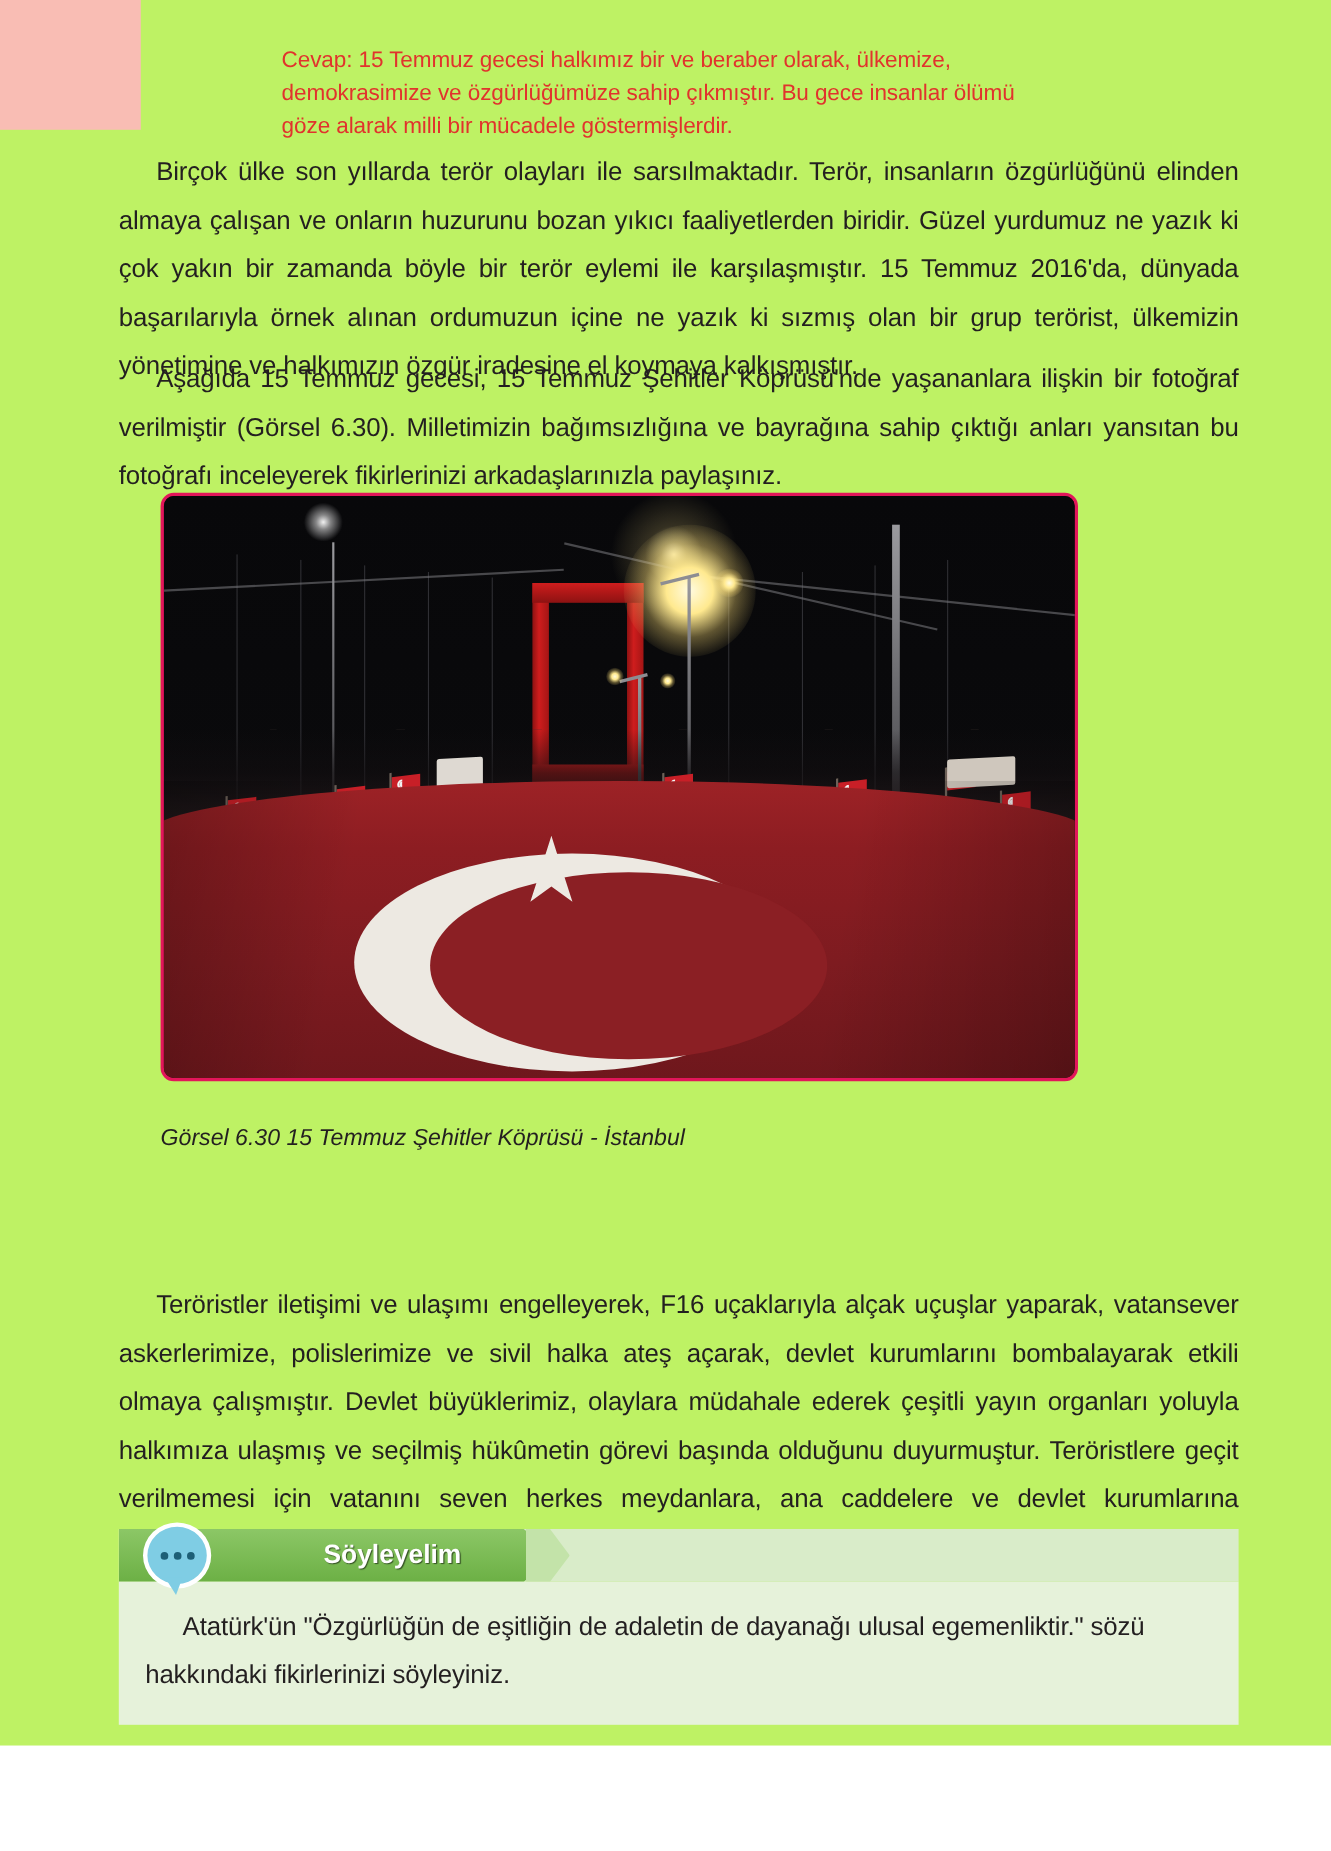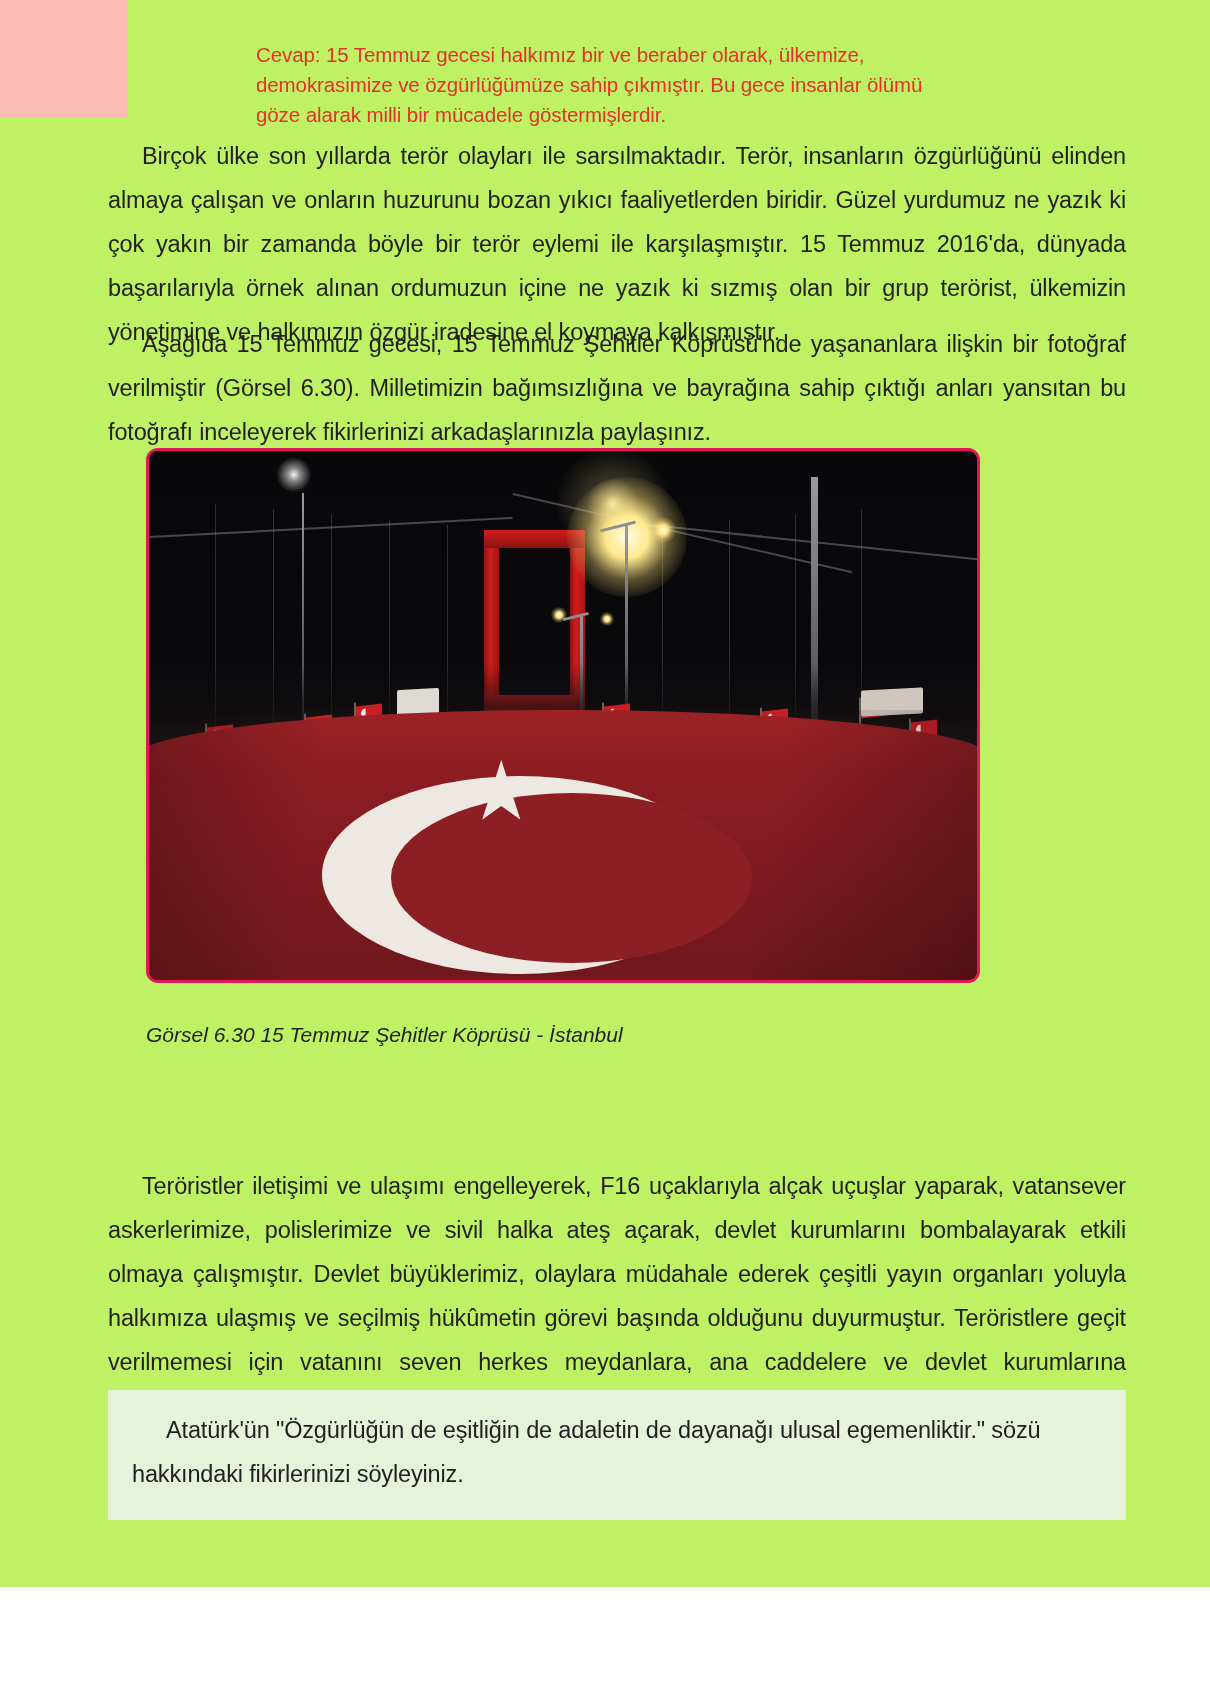--- a/index.html
+++ b/index.html
@@ -474,20 +474,30 @@
     </div>
   </div>
 
   <div class="caption">Görsel  6.30 15 Temmuz Şehitler Köprüsü - İstanbul</div>
 
   <div class="body-text" id="para-3">
     <p>Teröristler iletişimi ve ulaşımı engelleyerek, F16 uçaklarıyla alçak uçuşlar yaparak, vatansever askerlerimize, polislerimize ve sivil halka ateş açarak, devlet kurumlarını bombalayarak etkili olmaya çalışmıştır. Devlet büyüklerimiz, olaylara müdahale ederek çeşitli yayın organları yoluyla halkımıza ulaşmış ve seçilmiş hükûmetin görevi başında olduğunu duyurmuştur. Teröristlere geçit verilmemesi için vatanını seven herkes meydanlara, ana caddelere ve devlet kurumlarına çağırılmıştır. Türk milleti özgürlüğüne ve bağımsızlığına meydan okuyan bu kişileri püskürtmüştür.</p>
   </div>
 
   <div class="activity">
+    <div class="activity-banner">
+      <div class="banner-arrow"></div>
+      <div class="banner-arrow2"></div>
+      <div class="bubble-icon">
+        <i></i>
+        <i></i>
+        <i></i>
+      </div>
+      <div class="banner-title">Söyleyelim</div>
+    </div>
     <div class="activity-body">
       <p>Atatürk'ün "Özgürlüğün de eşitliğin de adaletin de dayanağı ulusal egemenliktir." sözü hakkındaki fikirlerinizi söyleyiniz.</p>
     </div>
   </div>
 
 
 
 </div>
 
 </body></html>

